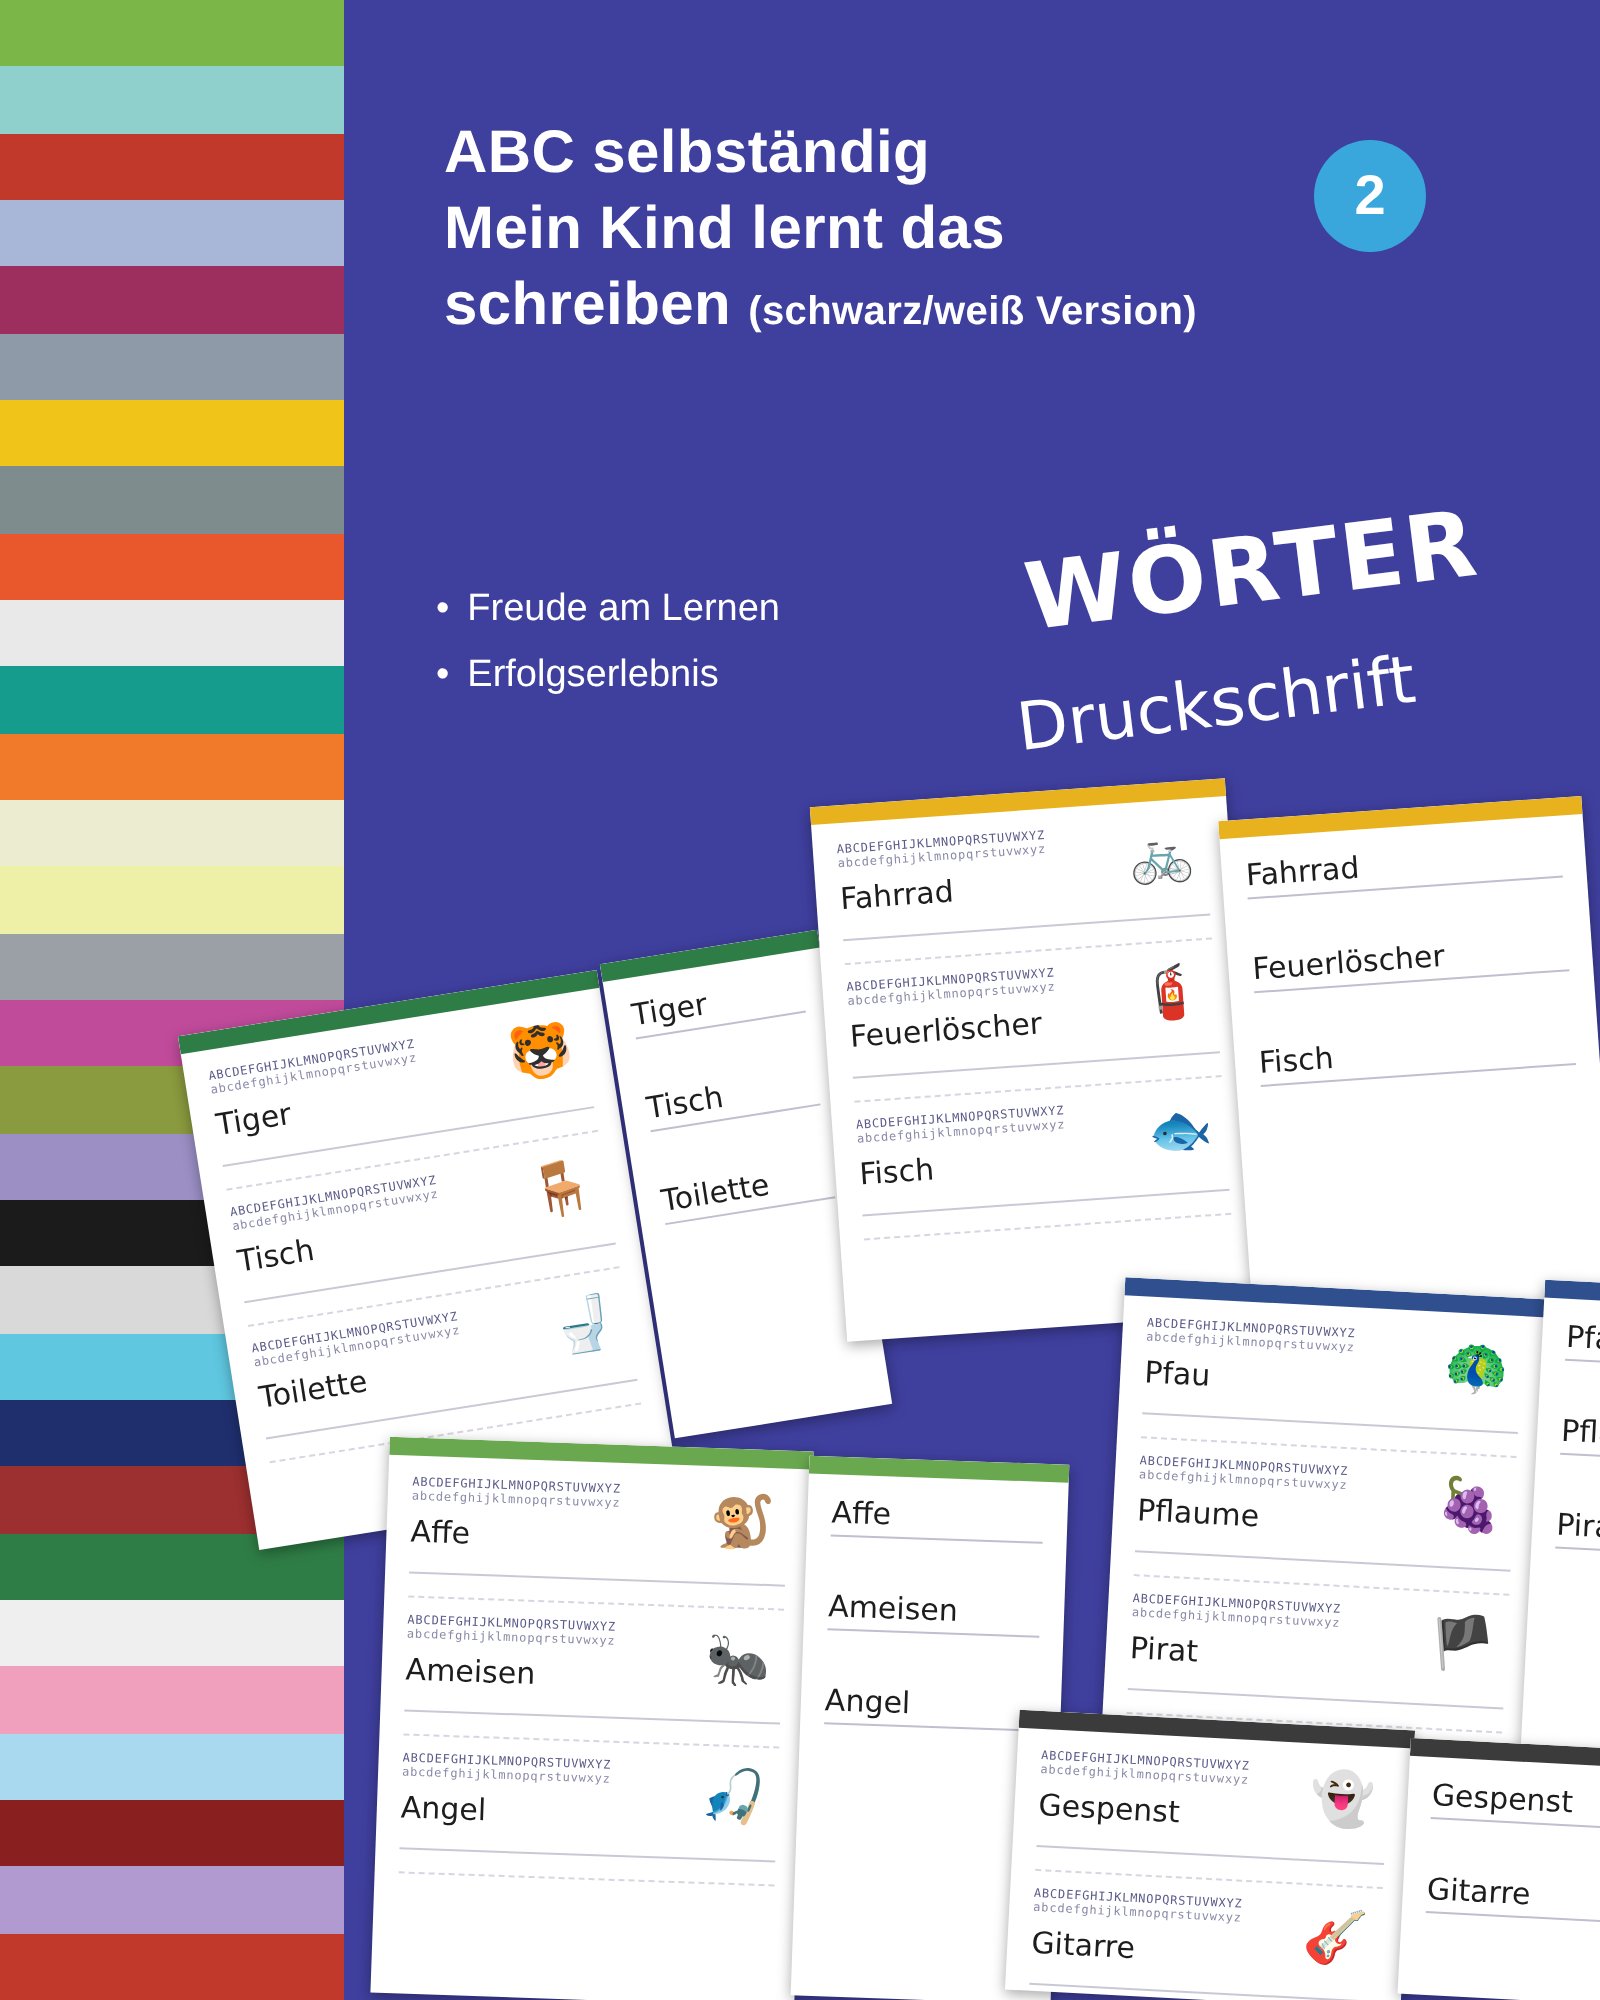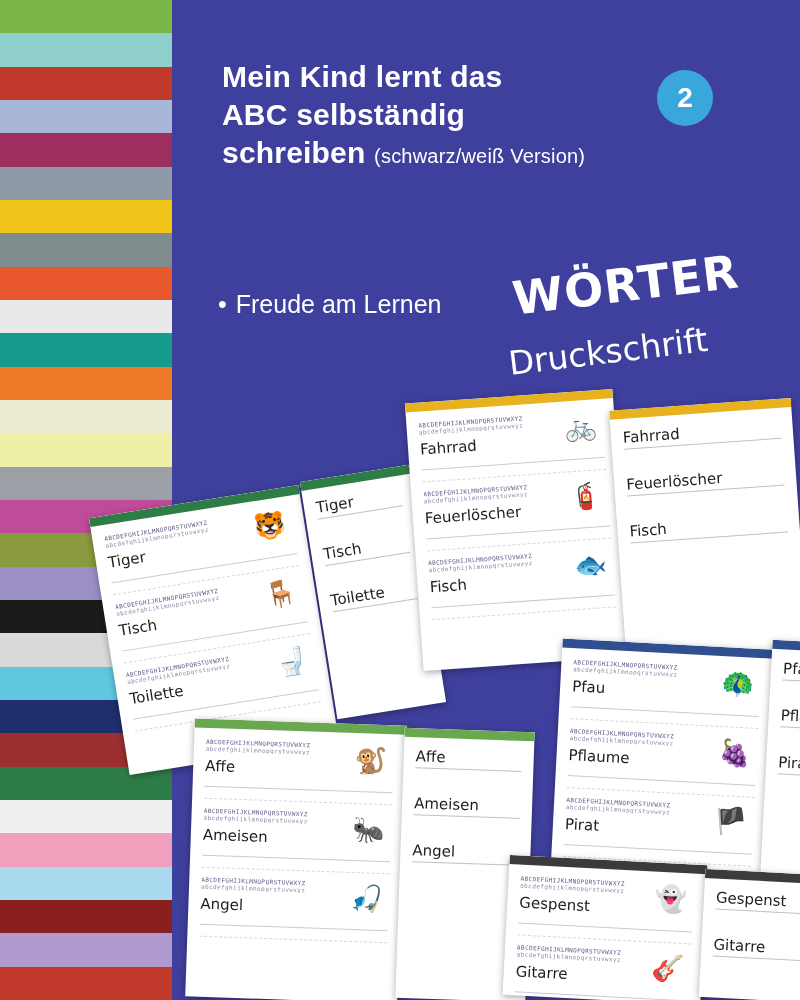--- a/index.html
+++ b/index.html
@@ -46,21 +46,21 @@
     left: 222px;
     top: 58px;
     width: 430px;
     color: #ffffff;
     font-weight: bold;
     font-size: 30px;
     line-height: 38px;
     letter-spacing: 0.2px;
   }
   .title .sub {
-    font-weight: normal;
+    font-weight: bold;
     font-size: 20px;
   }
 
   
   .badge {
     position: absolute;
     left: 657px;
     top: 70px;
     width: 56px;
     height: 56px;
@@ -73,21 +73,21 @@
     align-items: center;
     justify-content: center;
   }
 
   
   .bullets {
     position: absolute;
     left: 218px;
     top: 288px;
     color: #ffffff;
-    font-size: 25px;
+    font-size: 19px;
     line-height: 33px;
   }
   .bullets div::before {
     content: "\2022";
     margin-right: 9px;
   }
 
   
   .woerter {
     position: absolute;
@@ -253,32 +253,33 @@
       <div class="stripe" style="background: rgb(240, 160, 189); height: 33.3333px;"></div>
       <div class="stripe" style="background: rgb(169, 217, 239); height: 33.3333px;"></div>
       <div class="stripe" style="background: rgb(138, 31, 31); height: 33.3333px;"></div>
       <div class="stripe" style="background: rgb(176, 154, 208); height: 33.3333px;"></div>
       <div class="stripe" style="background: rgb(192, 57, 43); height: 33.3333px;"></div>
     </div>
 
   <div class="panel"></div>
 
   <div class="title">
+    <div>ABC selbständig</div>
     <div>Mein Kind lernt das</div>
-    <div>ABC selbständig</div>
     <div>
       <span>schreiben</span>
       <span class="sub">(schwarz/weiß Version)</span>
     </div>
   </div>
 
   <div class="badge">2</div>
 
   <div class="bullets">
     <div>Freude am Lernen</div>
+    <div>Erfolgserlebnis</div>
   </div>
 
   <div class="woerter">WÖRTER</div>
   <div class="druckschrift">Druckschrift</div>
 
   <div id="sheets-host">
       <div class="sheet" id="sheet-tiger">
         <div class="topbar" style="background: rgb(47, 125, 70);"></div>
         <div class="body">
           <div class="row">

